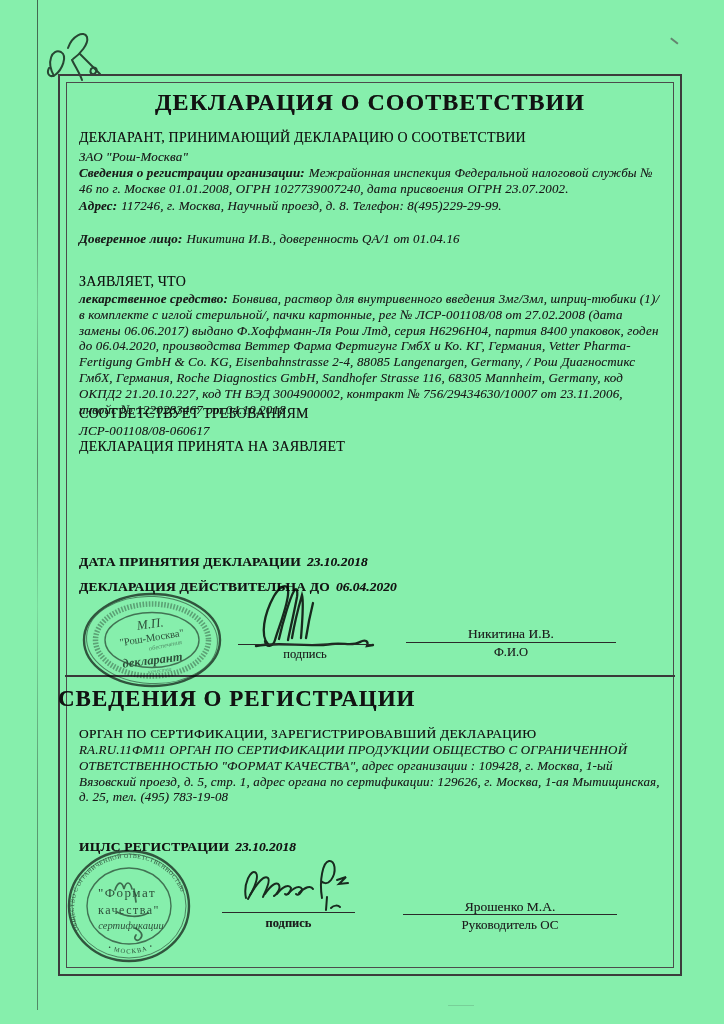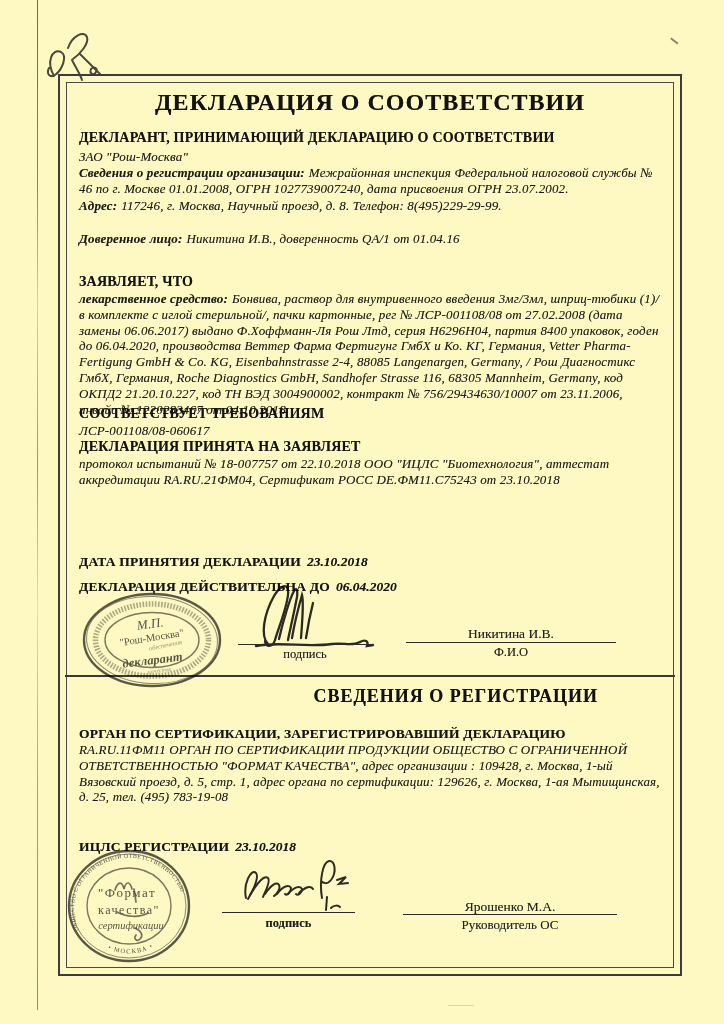--- a/index.html
+++ b/index.html
@@ -1,18 +1,18 @@
 <!DOCTYPE html>
 <html><head>
 <meta charset="utf-8">
 <style>
   html,body{margin:0;padding:0;background:#ffffff;}
   .page{
     position:relative;width:724px;height:1024px;overflow:hidden;
-    background:#fef9c3;
+    background:#86efac;
     font-family:"Liberation Serif","DejaVu Serif",serif;
     color:#161616;
   }
   .abs{position:absolute;}
   .scan-line{
     position:absolute;left:37px;top:0;width:1px;height:1010px;
     background:linear-gradient(to bottom,
       rgba(30,30,30,.65) 0%, rgba(30,30,30,.55) 18%,
       rgba(30,30,30,.18) 30%, rgba(30,30,30,.45) 46%,
       rgba(30,30,30,.12) 60%, rgba(30,30,30,.4) 78%, rgba(30,30,30,.5) 100%);
@@ -24,39 +24,39 @@
   .frame-inner{
     position:absolute;left:6px;top:6px;right:6px;bottom:6px;
     border:1.5px solid #4b4b4b;
   }
   .title{
     position:absolute;left:58px;top:89px;width:624px;text-align:center;
     font-weight:bold;font-size:24px;letter-spacing:1px;color:#121212;
     text-shadow:0 0 .5px rgba(0,0,0,.55);
   }
   .h{
-    position:absolute;font-weight:bold;font-size:14px;letter-spacing:.2px;
+    position:absolute;font-weight:normal;font-size:14px;letter-spacing:.2px;
     color:#131313;text-shadow:0 0 .4px rgba(0,0,0,.45);white-space:nowrap;
   }
   .body-i{
     position:absolute;font-style:italic;font-size:13px;line-height:15.8px;
     letter-spacing:.15px;color:#1a1a1a;text-shadow:0 0 .4px rgba(0,0,0,.35);
   }
   .lbl{font-weight:bold;margin-right:4px;}
   .kvline{position:absolute;white-space:nowrap;font-size:13.5px;color:#131313;
     text-shadow:0 0 .4px rgba(0,0,0,.45);}
   .kvline .k{font-weight:bold;letter-spacing:.2px;margin-right:6px;}
   .kvline .v{font-weight:bold;font-style:italic;}
   .sig-line{position:absolute;height:0;border-top:1.6px solid #2a2a2a;}
   .caption{position:absolute;text-align:center;font-size:12.5px;color:#1d1d1d;
     text-shadow:0 0 .4px rgba(0,0,0,.35);}
   .divider{position:absolute;left:65px;top:675px;width:610px;height:2px;background:#383838;}
   .sec-title{
-    position:absolute;left:58px;top:686px;width:540px;text-align:right;
-    font-weight:bold;font-size:18px;letter-spacing:1px;color:#121212;
+    position:absolute;left:58px;top:686px;width:540px;text-align:left;
+    font-weight:bold;font-size:23px;letter-spacing:1px;color:#121212;
     text-shadow:0 0 .5px rgba(0,0,0,.55);
   }
   .stamp{mix-blend-mode:multiply;opacity:.84;}
   .ink{mix-blend-mode:multiply;}
   .tick{position:absolute;left:670px;top:40px;width:9px;height:1.5px;
     background:#555;transform:rotate(38deg);opacity:.7;}
   .speck{position:absolute;left:448px;top:1005px;width:26px;height:1px;background:rgba(60,60,60,.18);}
 </style>
 </head>
 <body>
@@ -96,21 +96,20 @@
   </div>
 
   <div class="h" style="left:79px;top:274px;">ЗАЯВЛЯЕТ, ЧТО</div>
   <div class="body-i" style="left:79px;top:291px;width:582px;">
     <span class="lbl">лекарственное средство:</span><span>Бонвива, раствор для внутривенного введения 3мг/3мл, шприц-тюбики (1)/в комплекте с иглой стерильной/, пачки картонные, рег № ЛСР-001108/08 от 27.02.2008 (дата замены 06.06.2017) выдано Ф.Хоффманн-Ля Рош Лтд, серия Н6296Н04, партия 8400 упаковок, годен до 06.04.2020, производства Веттер Фарма Фертигунг ГмбХ и Ко. КГ, Германия, Vetter Pharma-Fertigung GmbH &amp; Co. KG, Eisenbahnstrasse 2-4, 88085 Langenargen, Germany, / Рош Диагностикс ГмбХ, Германия, Roche Diagnostics GmbH, Sandhofer Strasse 116, 68305 Mannheim, Germany, код ОКПД2 21.20.10.227, код ТН ВЭД 3004900002, контракт № 756/29434630/10007 от 23.11.2006, инвойс № 1220283467 от 04.10.2018</span>
   </div>
 
   <div class="h" style="left:79px;top:406px;">СООТВЕТСТВУЕТ ТРЕБОВАНИЯМ</div>
   <div class="body-i" style="left:79px;top:423px;width:580px;">ЛСР-001108/08-060617</div>
   <div class="h" style="left:79px;top:439px;">ДЕКЛАРАЦИЯ ПРИНЯТА НА ЗАЯВЛЯЕТ</div>
-  <div class="body-i" style="left:79px;top:456px;width:578px;">протокол испытаний № 18-007757 от 22.10.2018 ООО "ИЦЛС "Биотехнология", аттестат аккредитации RA.RU.21ФМ04, Сертификат РОСС DE.ФМ11.С75243 от 23.10.2018</div>
 
   <div class="kvline" style="left:79px;top:554px;">
     <span class="k">ДАТА ПРИНЯТИЯ ДЕКЛАРАЦИИ</span><span class="v">23.10.2018</span>
   </div>
   <div class="kvline" style="left:79px;top:579px;">
     <span class="k">ДЕКЛАРАЦИЯ ДЕЙСТВИТЕЛЬНА ДО</span><span class="v">06.04.2020</span>
   </div>
 
   <svg class="abs ink" style="left:248px;top:578px;" width="150" height="78" viewBox="0 0 150 78">
     <g fill="none" stroke="#141414" stroke-width="2.3" stroke-linecap="round" opacity=".9">

